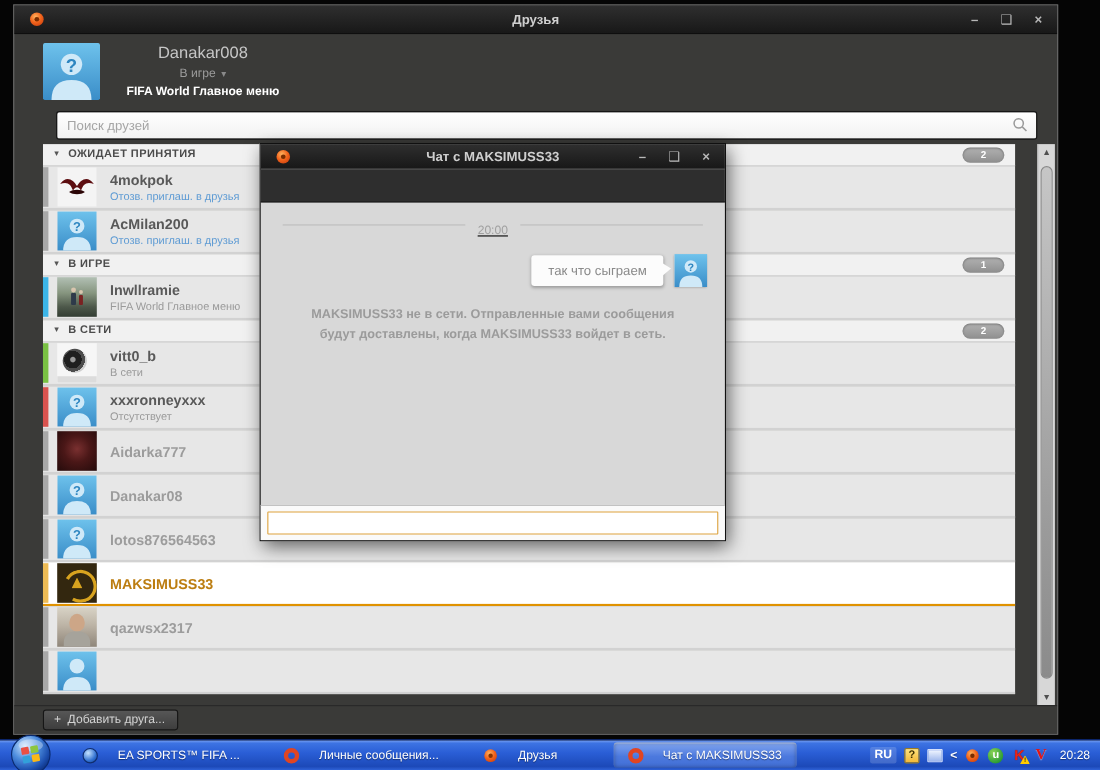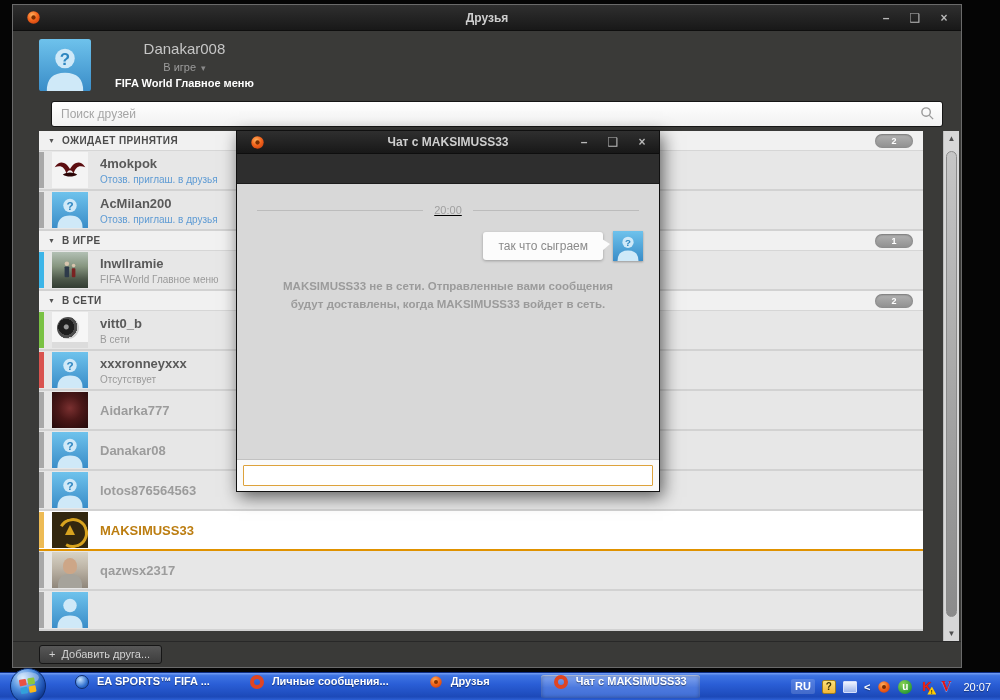--- a/index.html
+++ b/index.html
@@ -94,21 +94,21 @@
     background:linear-gradient(180deg,#c6c6c6,#9b9b9b 70%,#8b8b8b); border:1px solid #8a8a8a;
     border-radius:7px; cursor:grab; }
 
   
   .win-chat { position:absolute; left:236px; top:130px; width:424px; height:362px;
     background:#d8d8d8; border:1px solid #101010; box-shadow:3px 5px 16px rgba(0,0,0,.6); }
   .win-chat .titlebar { height:23px; }
   .toolstrip { height:30px; background:#2e2e2e; border-bottom:1px solid #1c1c1c; }
   .chatcontent { position:absolute; left:0; right:0; top:54px; bottom:32px; }
   .cnotice { text-align:center; margin-top:13px; font-size:12px; font-weight:bold; color:#8f8f8f; }
-  .cdivider { display:flex; align-items:center; margin:19px 20px 11px; gap:11px;text-decoration:underline; }
+  .cdivider { display:flex; margin:19px 20px 11px; gap:11px;text-decoration:underline; }
   .dline { flex:1; height:1px; background:#bcbcbc; }
   .ctime { color:#a0a0a0; font-size:11px; }
   .msgrow { display:flex; justify-content:flex-end; align-items:center; margin:15px 16px 0 0; }
   .bubble { position:relative; background:#fcfcfc; border-radius:3px; padding:7px 15px;
     font-size:12px; color:#8a8a8a; box-shadow:0 1px 3px rgba(0,0,0,.28); }
   .bubble::after { content:""; position:absolute; right:-7px; top:7px;
     border-top:5px solid transparent; border-bottom:7px solid transparent; border-left:8px solid #fcfcfc; }
   .mavatar { width:30px; height:30px; margin-left:10px; flex:none; box-shadow:0 1px 2px rgba(0,0,0,.3); }
   .coffline { margin:17px auto 0; width:83%; text-align:center; font-size:11.5px; font-weight:bold;
     color:#9b9b9b; line-height:1.55; }
@@ -116,23 +116,23 @@
     border-top:1px solid #c2c2c2; padding:5px 6px; }
   .cinputbar input { width:100%; height:21px; border:1px solid #dda23c; background:#fff;
     border-radius:1px; padding:0 6px; font-size:12px; color:#444; outline:none; font-family:inherit; }
 
   
   .taskbar { position:absolute; left:0; bottom:0; width:1000px; height:28px;
     background:linear-gradient(180deg,#77a0f3 0%,#3d73e2 10%,#2a5ed6 42%,#1c49b8 88%,#2e61d6 100%);
     border-top:1px solid #0e2f86; display:flex; align-items:center; }
   .orb { position:absolute; left:9px; top:-6px; width:38px; height:38px; cursor:pointer; }
   .tasks { display:flex; align-items:center; margin-left:62px; height:100%; }
-  .task { display:flex; gap:8px; color:#fff; font-size:11px;
+  .task { display:flex; align-items:center; gap:18px; color:#fff; font-size:11px;
     padding:0 13px; height:23px; border-radius:3px; margin-right:14px; cursor:pointer;
-    text-shadow:0 1px 1px rgba(0,0,0,.45); white-space:nowrap;font-weight:bold; }
+    text-shadow:0 1px 1px rgba(0,0,0,.45); white-space:nowrap; }
   .task.active { background:linear-gradient(#84a7f0,#4c79de 55%,#416ed5);
     box-shadow:inset 0 0 4px rgba(0,0,0,.35), inset 0 1px 1px rgba(255,255,255,.55); margin-left:24px; }
   .tico { width:14px; height:14px; flex:none; display:inline-block; }
   .fifaic { border-radius:50%; background:radial-gradient(circle at 35% 30%, #c4e2ff, #2f6fd0 62%, #17ay 0); 
     background:radial-gradient(circle at 35% 30%, #c4e2ff, #2f6fd0 62%, #173e8c); border:1px solid #102e6e; }
   .ringred { border-radius:50%; border:4px solid #e04522; width:14px; height:14px; }
 
   .tray { margin-left:auto; display:flex; align-items:center; gap:7px; padding-right:9px; color:#fff; }
   .ru { font-size:11px; font-weight:bold; padding:1px 4px 2px; background:rgba(255,255,255,.16); border-radius:2px; cursor:pointer; }
   .helpic { width:14px; height:14px; background:linear-gradient(#ffe27a,#f2b838); border:1px solid #9c7c22;
@@ -439,17 +439,17 @@
       <span class="helpic">?</span>
       <span class="monic"></span>
       <span class="chev">&lt;</span>
       <svg class="trayolog" viewBox="0 0 16 16">
           <circle cx="8" cy="8" r="6.6" fill="url(#og)"></circle>
           <circle cx="8" cy="8" r="2.3" fill="#7a2d00"></circle>
         </svg>
       <span class="utor">u</span>
       <span class="kasp"><span>K</span><span class="warn">!</span></span>
       <span class="redv">V</span>
-      <span class="clock">20:07</span>
+      <span class="clock">20:28</span>
     </div>
   </div>
 
 </div>
 
 </body></html>

